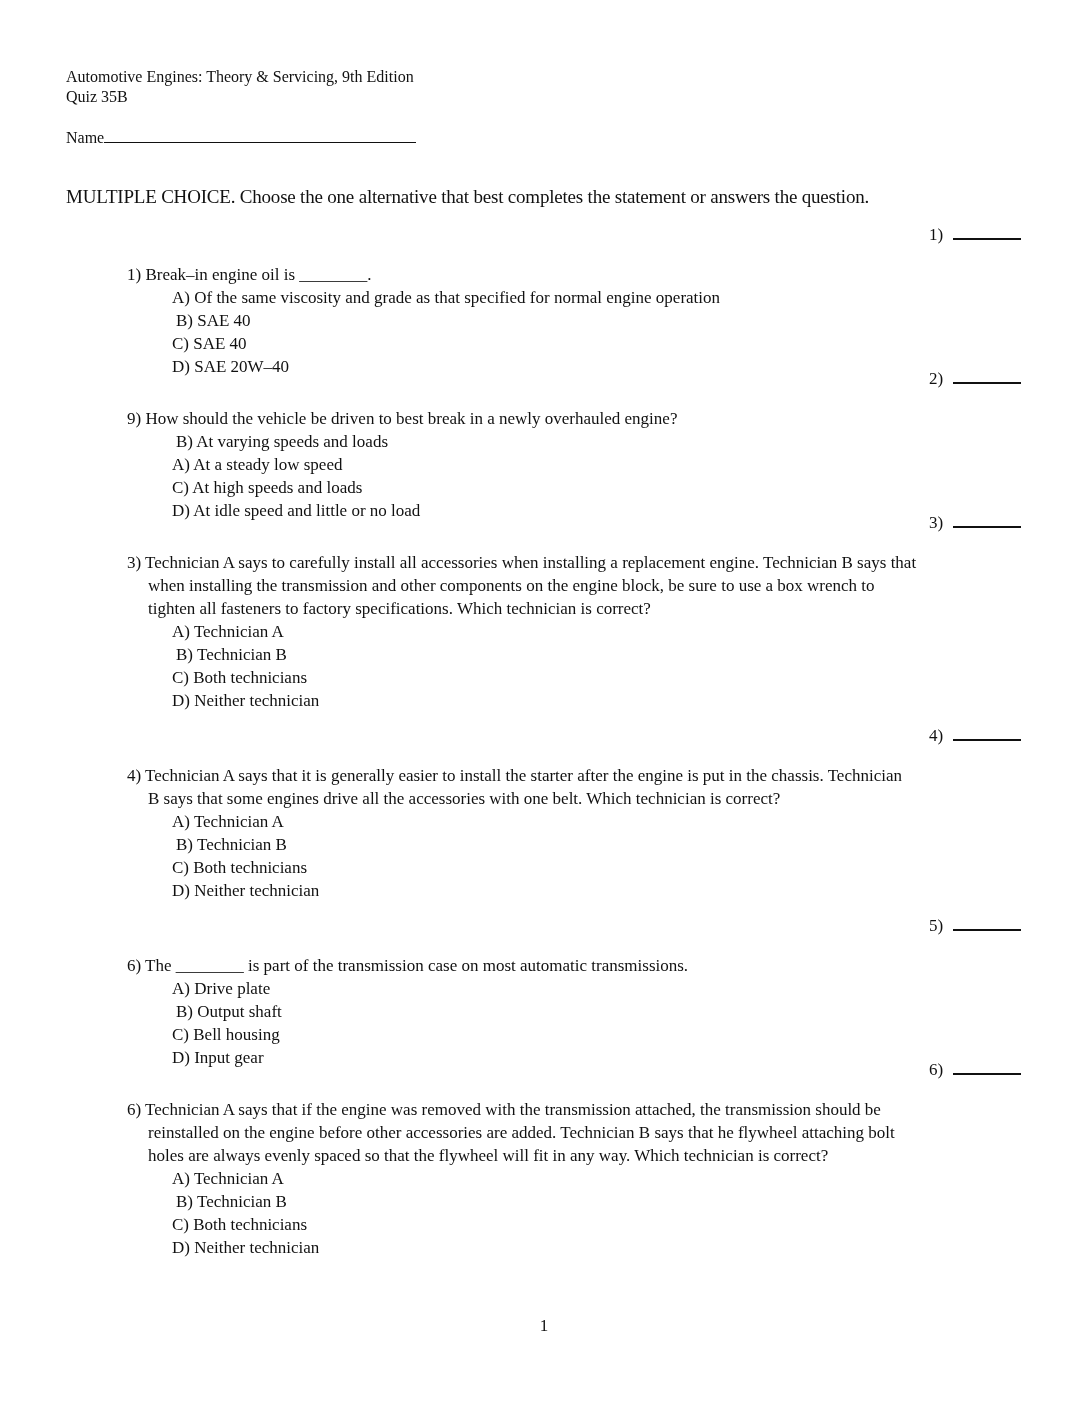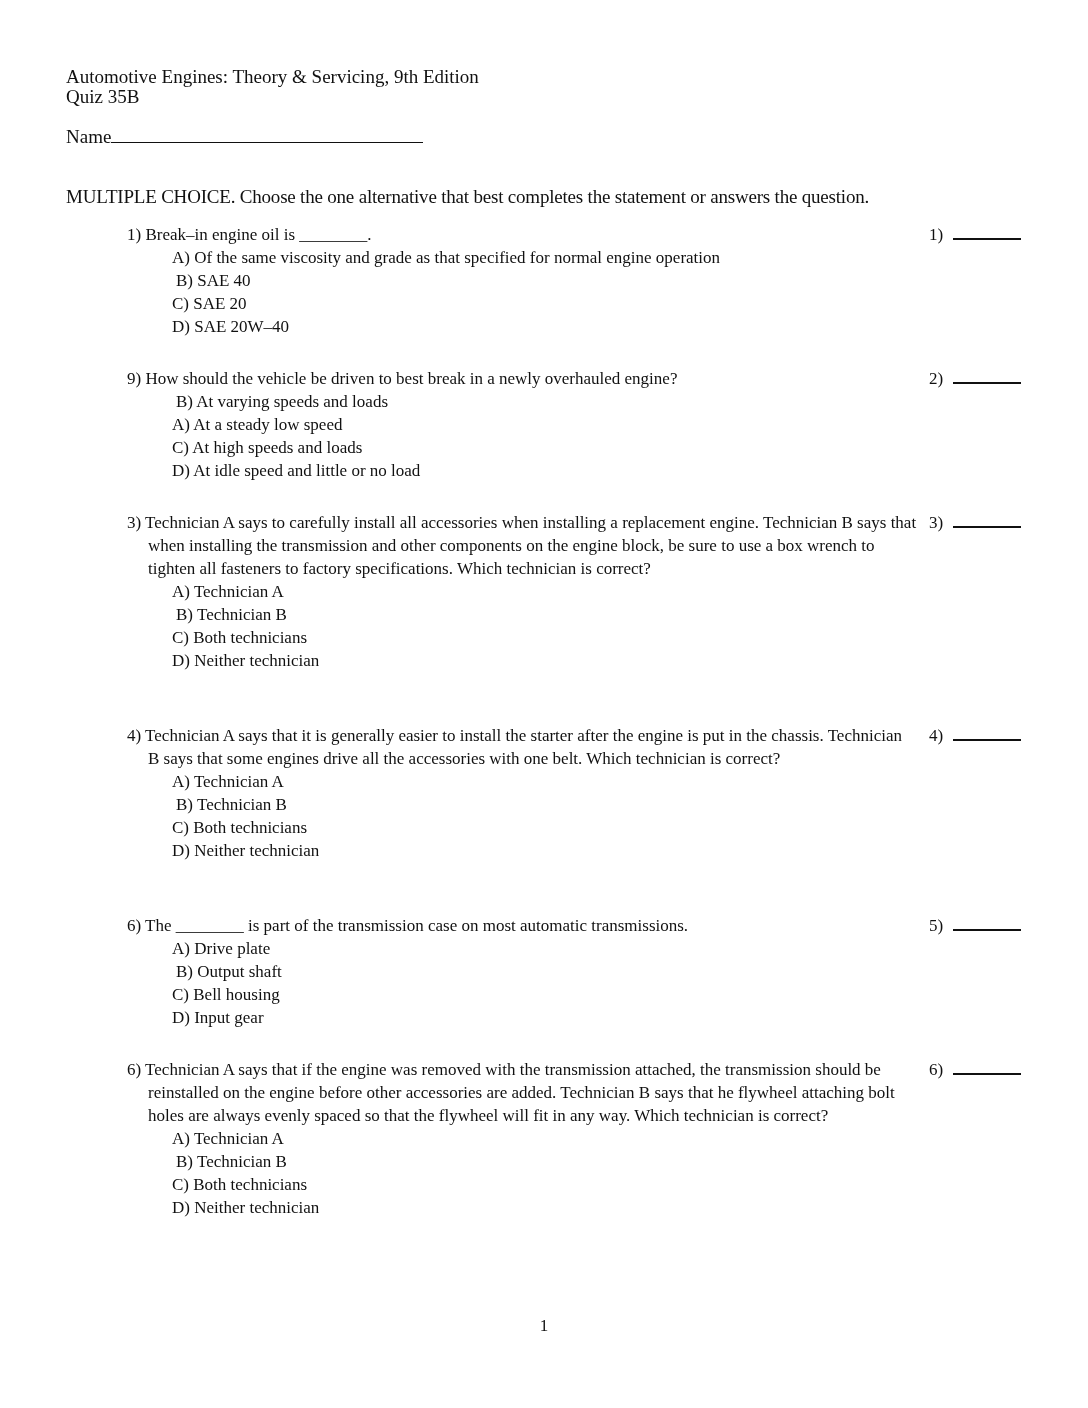--- a/index.html
+++ b/index.html
@@ -1,22 +1,22 @@
 <!DOCTYPE html>
 <html><head>
 <meta charset="utf-8">
 <style>
   html, body { margin: 0; padding: 0; background: #ffffff; }
   body { width: 1088px; height: 1408px; position: relative; overflow: hidden;
          font-family: "Liberation Serif", "DejaVu Serif", serif; color: #111; }
   .abs { position: absolute; }
-  .hdr { font-size: 19px; line-height: 20px; }
+  .hdr { font-size: 16px; line-height: 20px; }
   .name-line { display: inline-block; width: 312px; border-bottom: 1px solid #111; height: 16px; vertical-align: baseline; }
   .instr { font-weight: normal; font-size: 19px; letter-spacing: -0.2px; }
-  .q { position: absolute; left: 127px; width: 790px; font-size: 17px; line-height: 23px; }
+  .q { position: absolute; left: 127px; width: 790px; font-size: 17px; line-height: 23px; margin-top: 40px; }
   .q .stem { padding-left: 21px; text-indent: -21px; }
   .q .opt { padding-left: 45px; }
   .q .opt.ind { padding-left: 49px; }
   .ans { position: absolute; left: 929px; font-size: 17px; line-height: 23px; }
   .ans .blank { display: inline-block; width: 68px; border-bottom: 2px solid #111; margin-left: 10px; height: 14px; vertical-align: baseline; }
   .pagenum { position: absolute; left: 0; width: 1088px; text-align: center; top: 1316px; font-size: 17px; }
 </style>
 </head>
 <body>
 
@@ -28,21 +28,21 @@
 <div class="abs hdr" style="left:66px; top:126px;">
   <span>Name</span><span class="name-line"></span>
 </div>
 
 <div class="abs instr" style="left:66px; top:186px;">MULTIPLE CHOICE.  Choose the one alternative that best completes the statement or answers the question.</div>
 
 <div class="q" style="top:223px;">
   <div class="stem">1) Break–in engine oil is ________.</div>
   <div class="opt">A) Of the same viscosity and grade as that specified for normal engine operation</div>
   <div class="opt ind">B) SAE 40</div>
-  <div class="opt">C) SAE 20</div>
+  <div class="opt">C) SAE 40</div>
   <div class="opt">D) SAE 20W–40</div>
 </div>
 <div class="ans" style="top:223px;">
   <span>1)</span><span class="blank"></span>
 </div>
 
 <div class="q" style="top:367px;">
   <div class="stem">9) How should the vehicle be driven to best break in a newly overhauled engine?</div>
   <div class="opt ind">B) At varying speeds and loads</div>
   <div class="opt">A) At a steady low speed</div>

